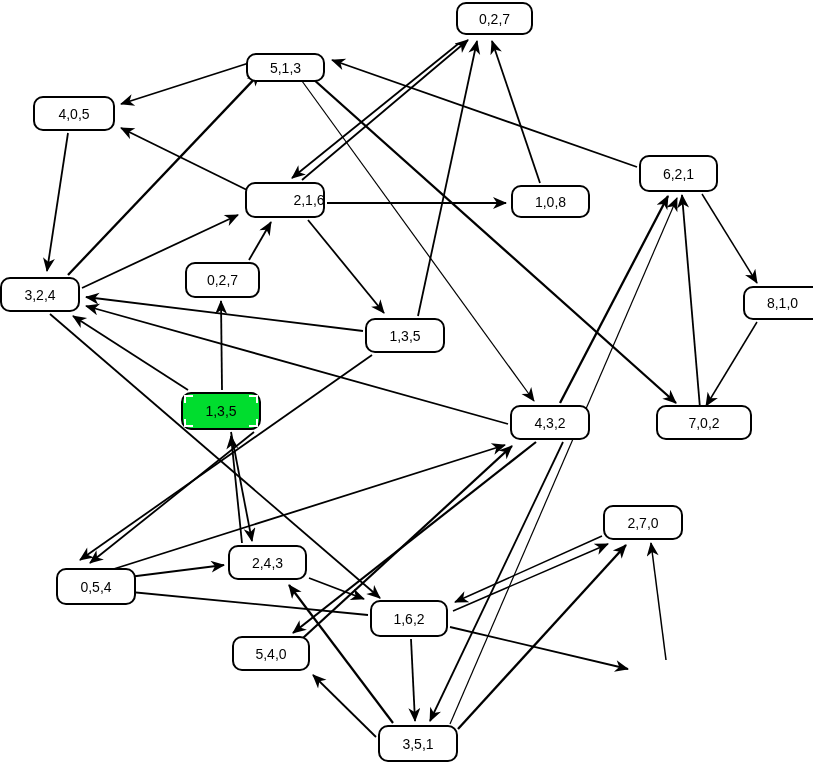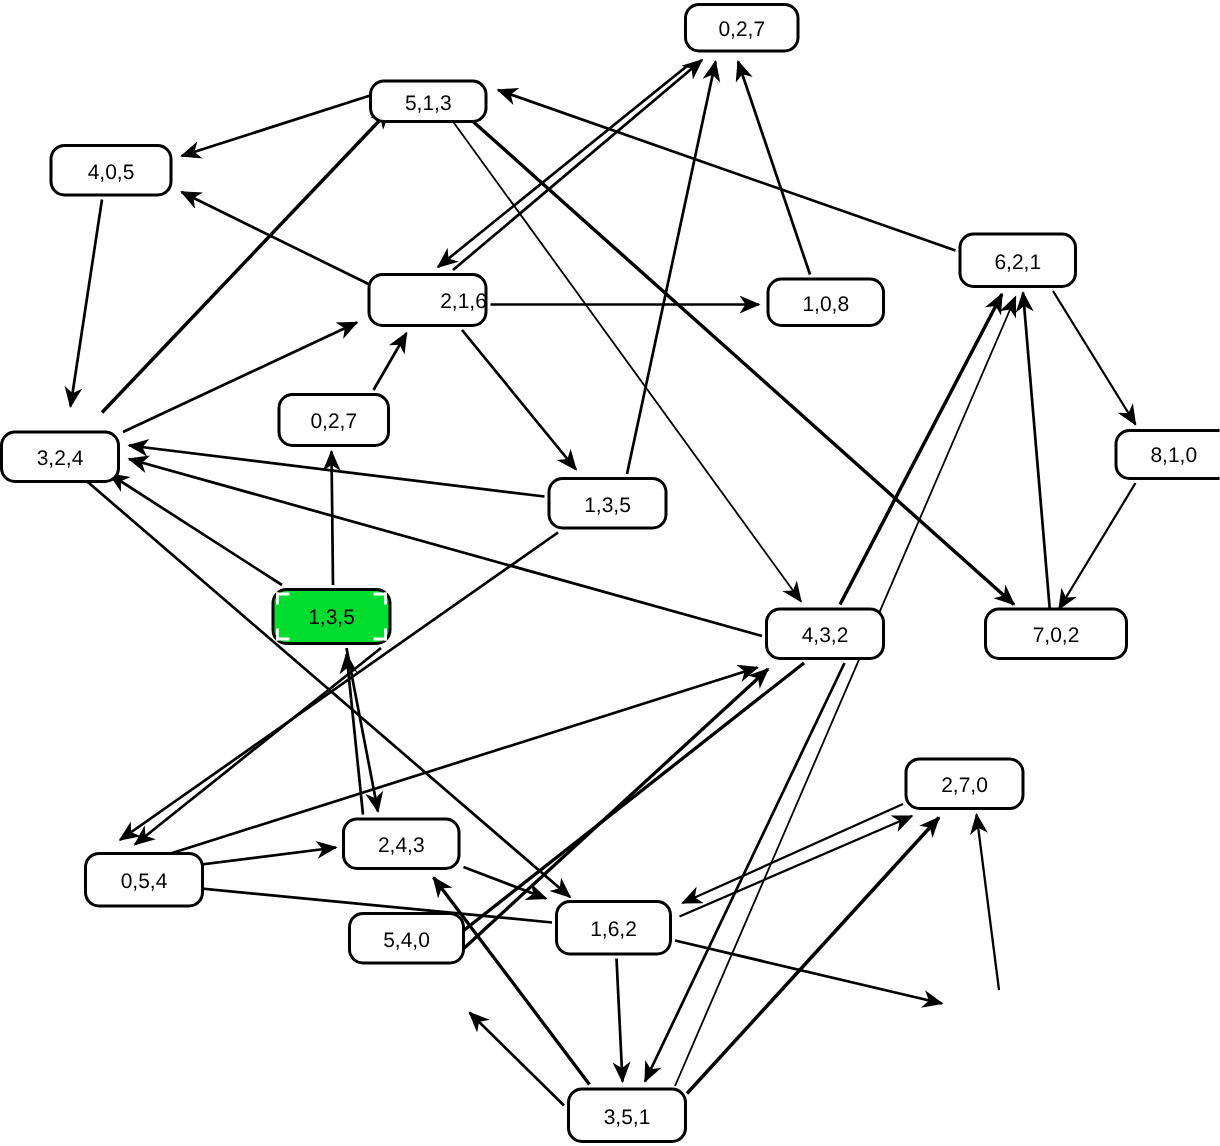--- a/index.html
+++ b/index.html
@@ -96,21 +96,21 @@
     </div>
     <div class="node" style="left: 245px; top: 182px; width: 80px; height: 36px; padding-left: 48px;">
       <span>2,1,6</span>
     </div>
     <div class="node" style="left: 511px; top: 185px; width: 79px; height: 33px;">
       <span>1,0,8</span>
     </div>
     <div class="node" style="left: 731px; top: 286px; width: 79px; height: 34px; margin-left: 12px;">
       <span>8,1,0</span>
     </div>
-    <div class="node" style="left: 0px; top: 287px; width: 80px; height: 35px;">
+    <div class="node" style="left: 0px; top: 277px; width: 80px; height: 35px;">
       <span>3,2,4</span>
     </div>
     <div class="node" style="left: 185px; top: 262px; width: 75px; height: 36px;">
       <span>0,2,7</span>
     </div>
     <div class="node" style="left: 365px; top: 318px; width: 80px; height: 35px;">
       <span>1,3,5</span>
     </div>
     <div class="node selected" style="left: 181px; top: 392px; width: 80px; height: 38px;">
       <span>1,3,5</span>
@@ -130,19 +130,19 @@
     </div>
     <div class="node" style="left: 15px; top: 568px; width: 80px; height: 37px; margin-left: 41px;">
       <span>0,5,4</span>
     </div>
     <div class="node" style="left: 228px; top: 545px; width: 79px; height: 35px;">
       <span>2,4,3</span>
     </div>
     <div class="node" style="left: 370px; top: 600px; width: 78px; height: 37px;">
       <span>1,6,2</span>
     </div>
-    <div class="node" style="left: 232px; top: 608px; width: 78px; height: 35px;">
+    <div class="node" style="left: 232px; top: 636px; width: 78px; height: 35px;">
       <span>5,4,0</span>
     </div>
     <div class="node" style="left: 378px; top: 725px; width: 80px; height: 37px;">
       <span>3,5,1</span>
     </div>
   </div>
 
 </body></html>

